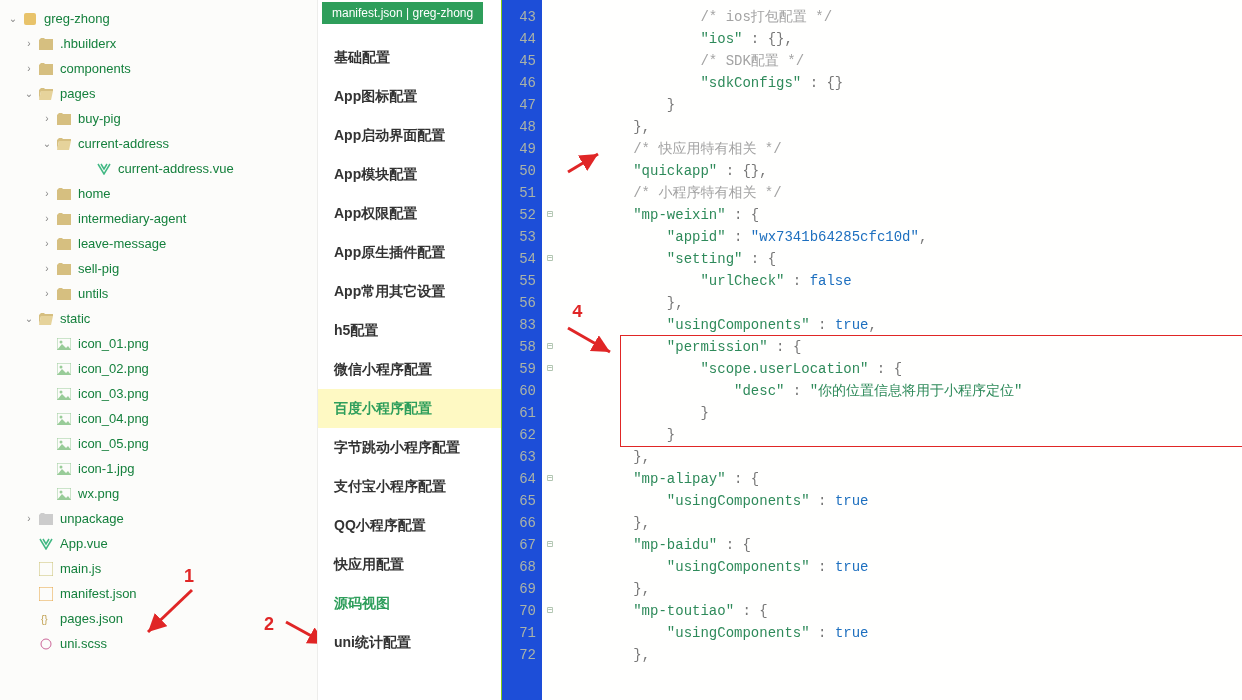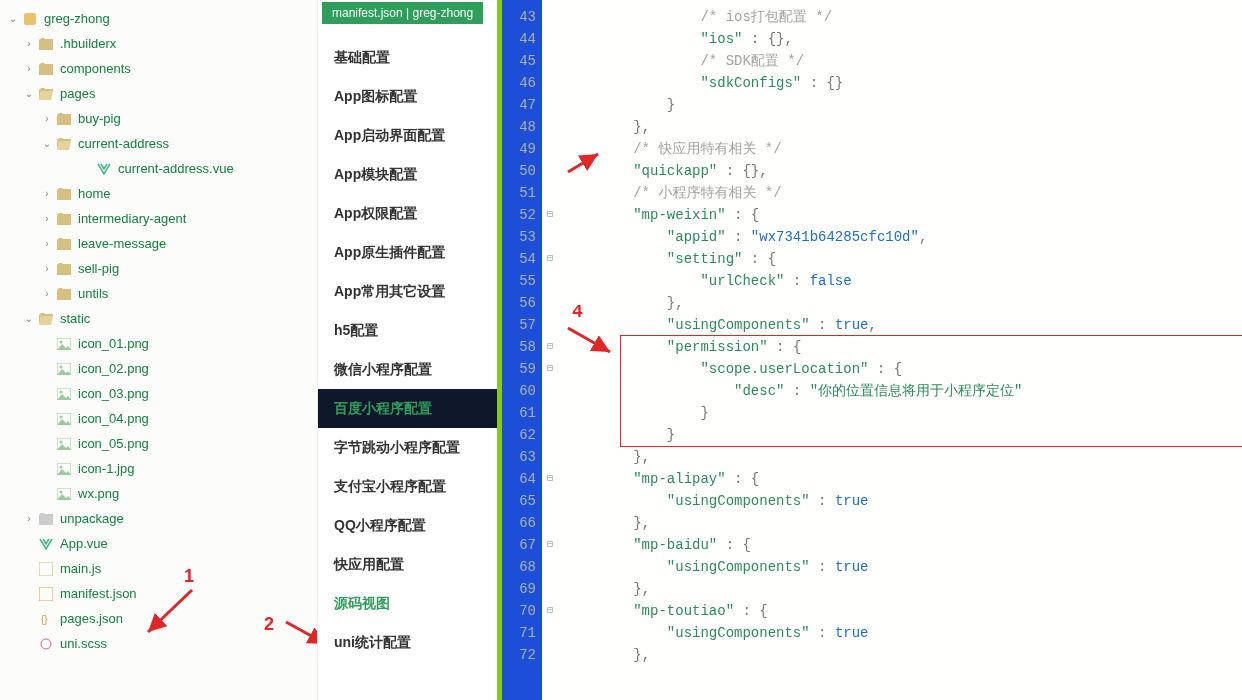--- a/index.html
+++ b/index.html
@@ -57,21 +57,21 @@
     color: #e02626;
     font-weight: 700;
     font-size: 18px;
     pointer-events: none;
   }
 
   
   .midpanel {
     width: 184px;
     background: #fff;
-    border-right: 5px solid #84cc16;
+    border-right: 1px solid #84cc16;
     position: relative;
   }
   .mid-tab {
     position: absolute;
     top: 2px; left: 4px;
     background: #2e9e5b;
     color: #fff;
     font-size: 12px;
     padding: 4px 10px;
   }
@@ -82,21 +82,21 @@
     height: 39px;
     display: flex;
     align-items: center;
     padding-left: 16px;
     font-size: 14px;
     font-weight: 700;
     color: #333;
     cursor: pointer;
   }
   .mid-item.sel {
-    background: #0f172a;
+    background: #fef9c3;
     color: #2e9e5b;
   }
   .mid-item.link { color: #2e9e5b; }
 
   
   .editor {
     flex: 1;
     display: flex;
     font-family: Consolas, "Courier New", monospace;
     font-size: 14px;
@@ -478,21 +478,21 @@
       <div>47</div>
       <div>48</div>
       <div>49</div>
       <div>50</div>
       <div>51</div>
       <div>52</div>
       <div>53</div>
       <div>54</div>
       <div>55</div>
       <div>56</div>
-      <div>57</div>
+      <div>83</div>
       <div>58</div>
       <div>59</div>
       <div>60</div>
       <div>61</div>
       <div>62</div>
       <div>63</div>
       <div>64</div>
       <div>65</div>
       <div>66</div>
       <div>67</div>

